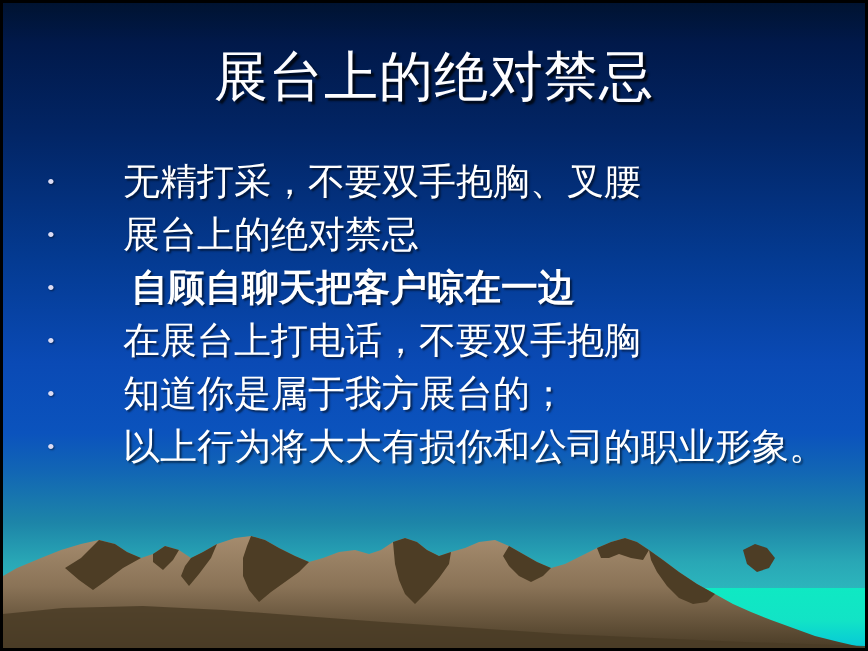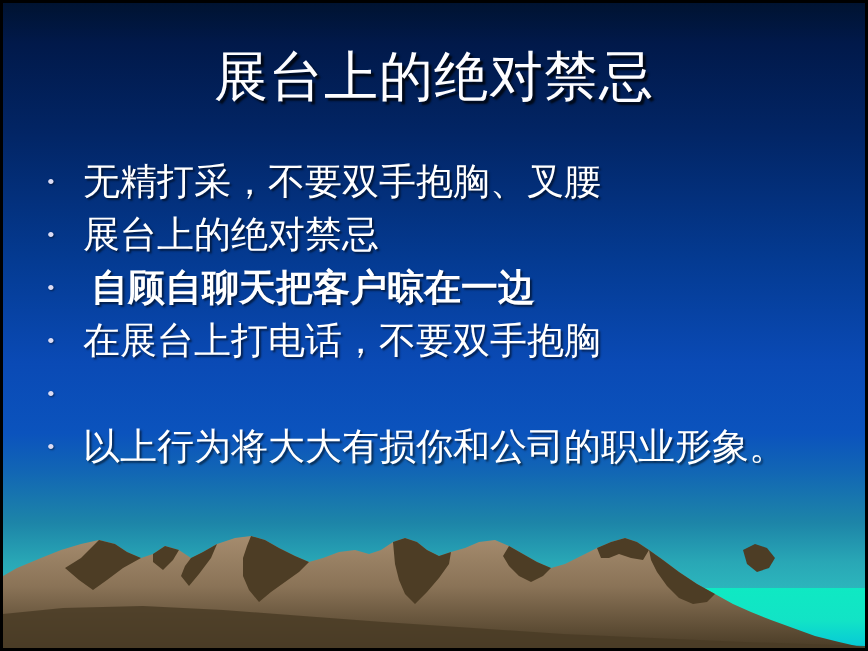--- a/index.html
+++ b/index.html
@@ -91,20 +91,21 @@
     width: 36px;
     text-align: left;
     font-size: 22px;
     line-height: 53px;
     color: #dcdcf4;
     text-shadow: 1px 1px 2px rgba(0,0,0,0.5);
   }
   .bullet-text {
     flex: 1 1 auto;
     letter-spacing: 0px;
+    margin-left: 40px;
   }
   .bullet-row.indent .bullet-text { padding-left: 8px; font-weight: bold; }
   .bullet-text .l2 { display: block; }
 </style>
 </head>
 <body>
 
 <div id="slide">
   <div id="slide-inner">
 
@@ -168,20 +169,21 @@
       </div>
 
       <div class="bullet-row">
         <span class="bullet-marker">•</span>
         <span class="bullet-text">在展台上打电话，不要双手抱胸</span>
       </div>
 
       <div class="bullet-row">
         <span class="bullet-marker">•</span>
         <span class="bullet-text">
+          <span class="l2">知道你是属于我方展台的；</span>
         </span>
       </div>
 
       <div class="bullet-row">
         <span class="bullet-marker">•</span>
         <span class="bullet-text">以上行为将大大有损你和公司的职业形象。</span>
       </div>
 
     </div>
   </div>

